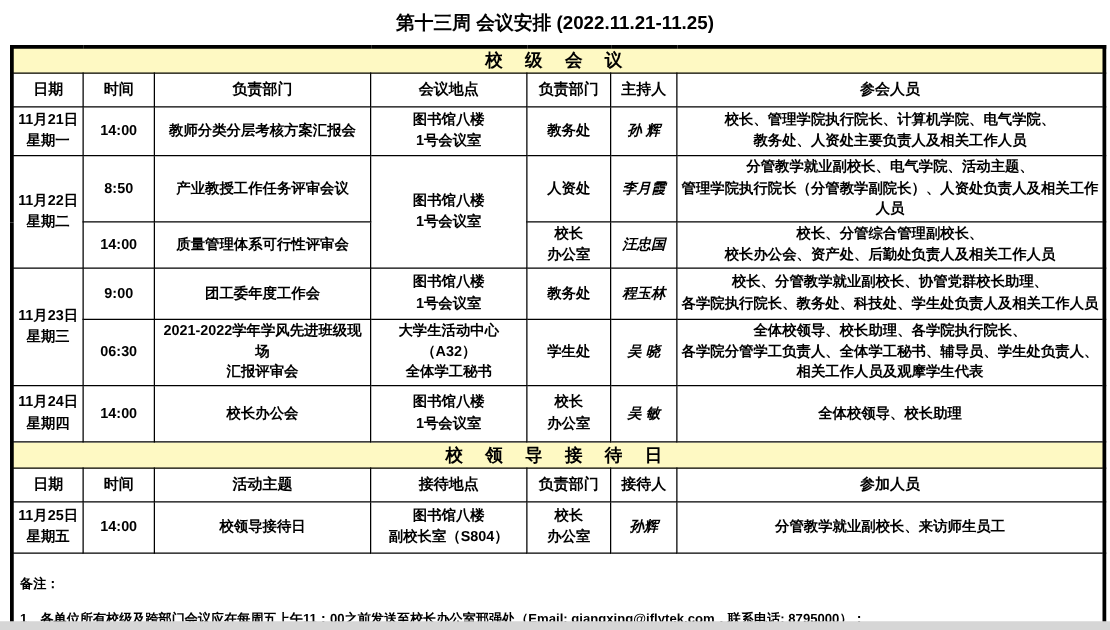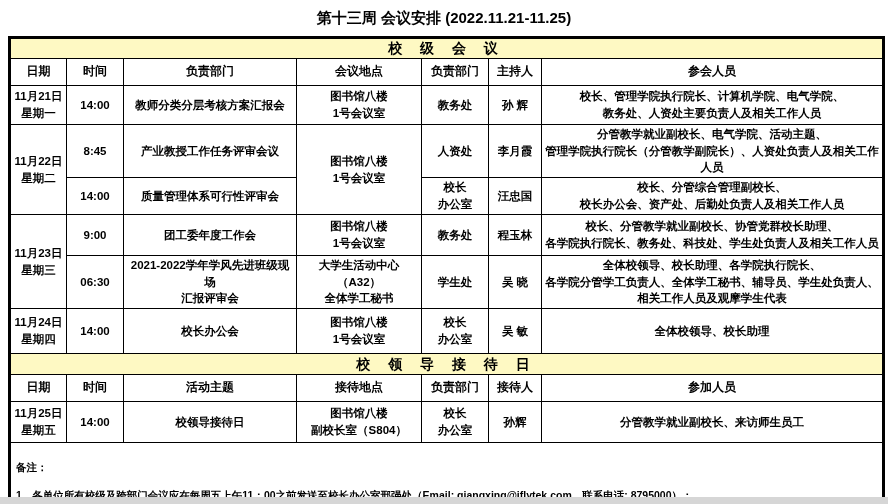--- a/index.html
+++ b/index.html
@@ -39,21 +39,21 @@
   table.sched { border: 3px solid #000; }
   tr.section-row td {
     background: #fef9c3;
     font-size: 14px;
     letter-spacing: 7px;
     height: 21px;
     line-height: 1.2;
   }
   tr.head-row td { height: 27px; font-size: 12px; }
   td.c-date, td.c-time { font-size: 12px; }
-  td.c-host { font-size: 12px; }
+  td.c-host { font-size: 12px; font-style: italic; }
   td.c-part { font-size: 11px; }
   tr.r1 td { height: 39px; }
   tr.r2a td { height: 41px; }
   tr.r2b td { height: 37px; }
   tr.r3a td { height: 41px; }
   tr.r3b td { height: 45px; }
   tr.r4 td { height: 45px; }
   tr.r5 td { height: 41px; }
   tr.notes-row td {
     text-align: left;
@@ -111,21 +111,21 @@
 1号会议室</td>
       <td class="c-dept">教务处</td>
       <td class="c-host">孙  辉</td>
       <td class="c-part">校长、管理学院执行院长、计算机学院、电气学院、
 教务处、人资处主要负责人及相关工作人员</td>
     </tr>
 
     <tr class="r2a">
       <td class="c-date" rowspan="2">11月22日
 星期二</td>
-      <td class="c-time">8:45</td>
+      <td class="c-time">8:50</td>
       <td class="c-subj">产业教授工作任务评审会议</td>
       <td class="c-loc" rowspan="2">图书馆八楼
 1号会议室</td>
       <td class="c-dept">人资处</td>
       <td class="c-host">李月霞</td>
       <td class="c-part">分管教学就业副校长、电气学院、活动主题、
 管理学院执行院长（分管教学副院长）、人资处负责人及相关工作人员</td>
     </tr>
     <tr class="r2b">
       <td class="c-time">14:00</td>

